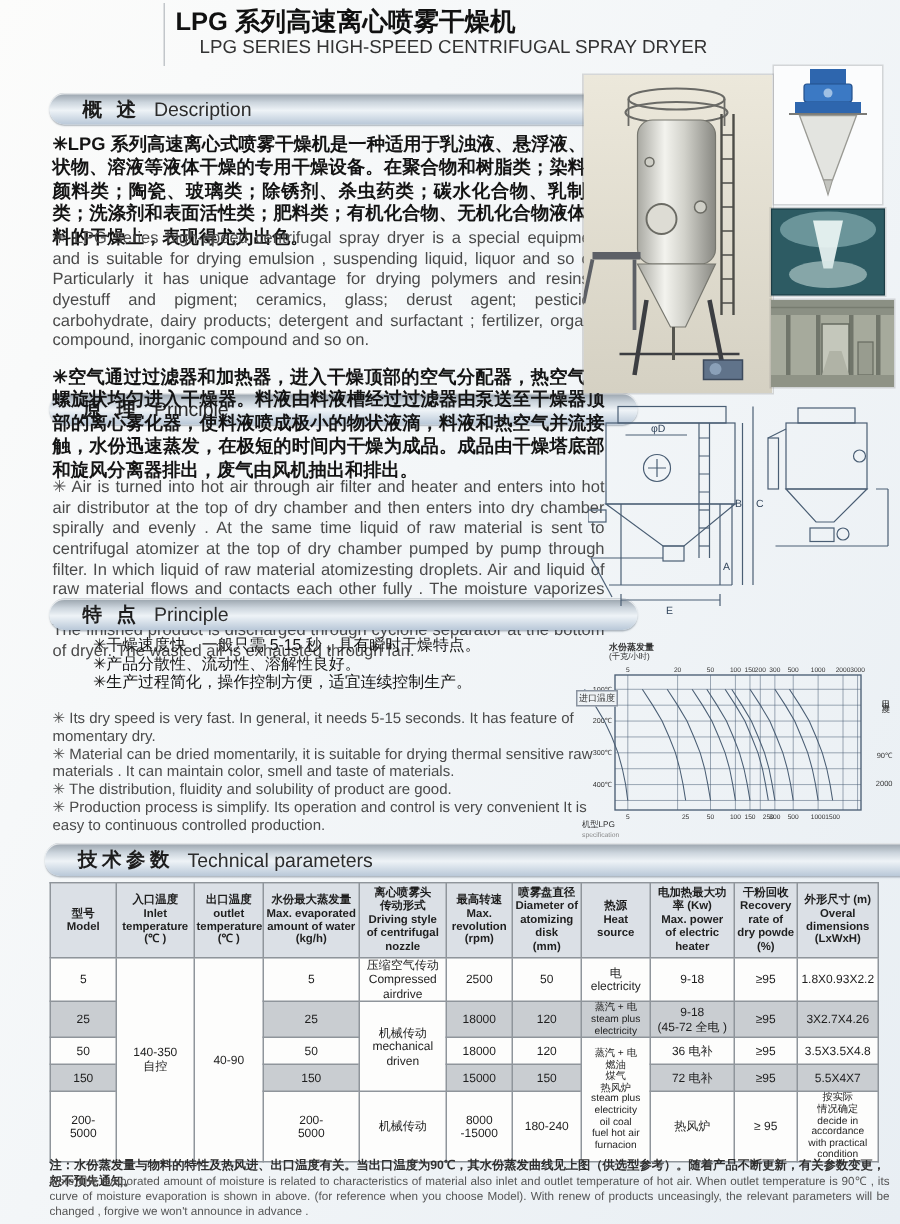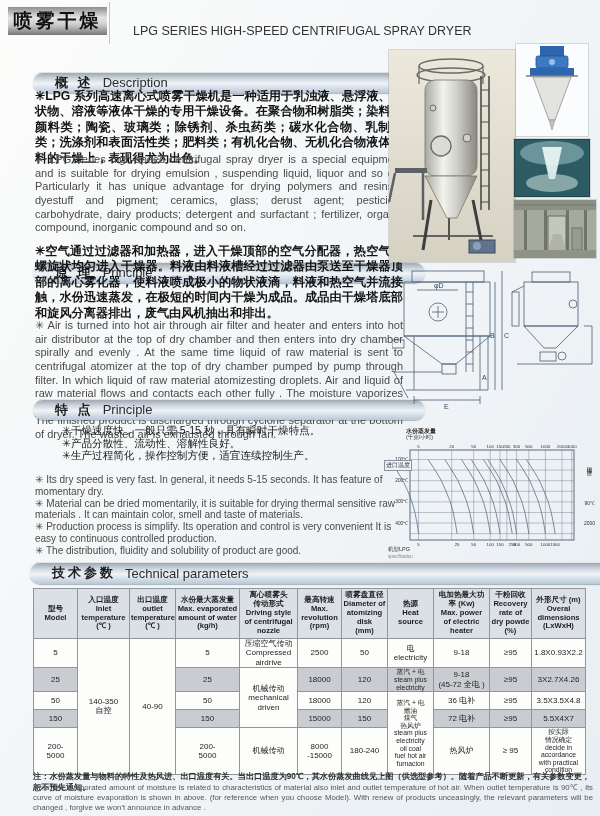--- a/index.html
+++ b/index.html
@@ -37,25 +37,25 @@
   
   .photo{box-shadow:0 0 0 1px rgba(120,120,120,.25);}
   .chartlbl{position:absolute;color:#333;}
   .vert{writing-mode:vertical-rl;text-orientation:upright;letter-spacing:1px;}
 </style>
 </head>
 <body>
 
 <div class="canvas">
 
-  <div class="abs badge">喷雾干燥</div>
   <div class="abs hvline"></div>
+  <div class="abs title-zh">LPG 系列高速离心喷雾干燥机</div>
   <div class="abs title-en">LPG SERIES HIGH-SPEED CENTRIFUGAL SPRAY DRYER</div>
 
-  <div class="abs bar" style="left:33px;top:72px;width:370px;">
+  <div class="abs bar" style="left:33px;top:62px;width:370px;">
     <span class="bzh">概 述</span>
     <span class="ben">Description</span>
   </div>
   <div class="abs zh-text" style="left:35px;top:89px;width:368px;">✳LPG 系列高速离心式喷雾干燥机是一种适用于乳浊液、悬浮液、糊状物、溶液等液体干燥的专用干燥设备。在聚合物和树脂类；染料、颜料类；陶瓷、玻璃类；除锈剂、杀虫药类；碳水化合物、乳制品类；洗涤剂和表面活性类；肥料类；有机化合物、无机化合物液体物料的干燥上，表现得尤为出色。</div>
   <div class="abs en-text" style="left:35px;top:153px;width:368px;">✳ LPG series high-speed centrifugal spray dryer is a special equipment and is suitable for drying emulsion , suspending liquid, liquor and so on. Particularly it has unique advantage for drying polymers and resins ;  dyestuff  and pigment; ceramics, glass; derust agent; pesticide; carbohydrate, dairy products; detergent and surfactant ; fertilizer, organic compound, inorganic compound and so on.</div>
 
   <div class="abs bar" style="left:33px;top:218px;width:370px;margin-top:44px;">
     <span class="bzh">原 理</span>
     <span class="ben">Principle</span>
   </div>
@@ -67,22 +67,22 @@
     <span class="ben">Principle</span>
   </div>
   <div class="abs" style="left:35px;top:424px;width:368px;">
     <div class="feat-zh">✳干燥速度快，一般只需 5-15 秒，具有瞬时干燥特点。</div>
     <div class="feat-zh">✳产品分散性、流动性、溶解性良好。</div>
     <div class="feat-zh">✳生产过程简化，操作控制方便，适宜连续控制生产。</div>
   </div>
   <div class="abs" style="left:35px;top:474px;width:368px;">
     <div class="feat-en">✳ Its dry speed is very fast. In general, it needs 5-15 seconds. It has feature of momentary dry.</div>
     <div class="feat-en">✳ Material can be dried momentarily, it is suitable for drying thermal sensitive raw materials . It can maintain color, smell and taste of materials.</div>
+    <div class="feat-en">✳ The distribution, fluidity and solubility of product are good.</div>
     <div class="feat-en">✳ Production process is simplify. Its operation and control is very convenient It is easy to continuous controlled production.</div>
-    <div class="feat-en">✳ The distribution, fluidity and solubility of product are good.</div>
   </div>
 
   <svg class="abs photo" style="left:389px;top:50px;" width="126" height="212" viewBox="0 0 126 212">
     <defs>
       <linearGradient id="cyl" x1="0" y1="0" x2="1" y2="0">
         <stop offset="0" stop-color="#a9a9a2"></stop>
           <stop offset="0.35" stop-color="#f3f3ee"></stop>
         <stop offset="0.6" stop-color="#d2d2cb"></stop>
           <stop offset="1" stop-color="#888882"></stop>
       </linearGradient>

